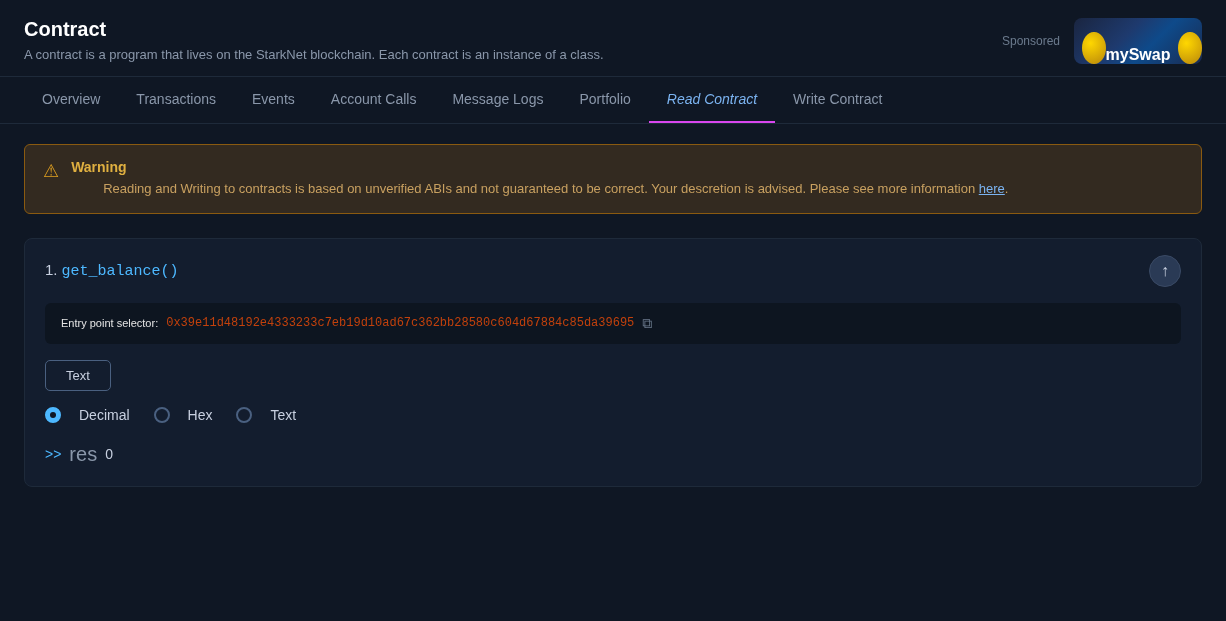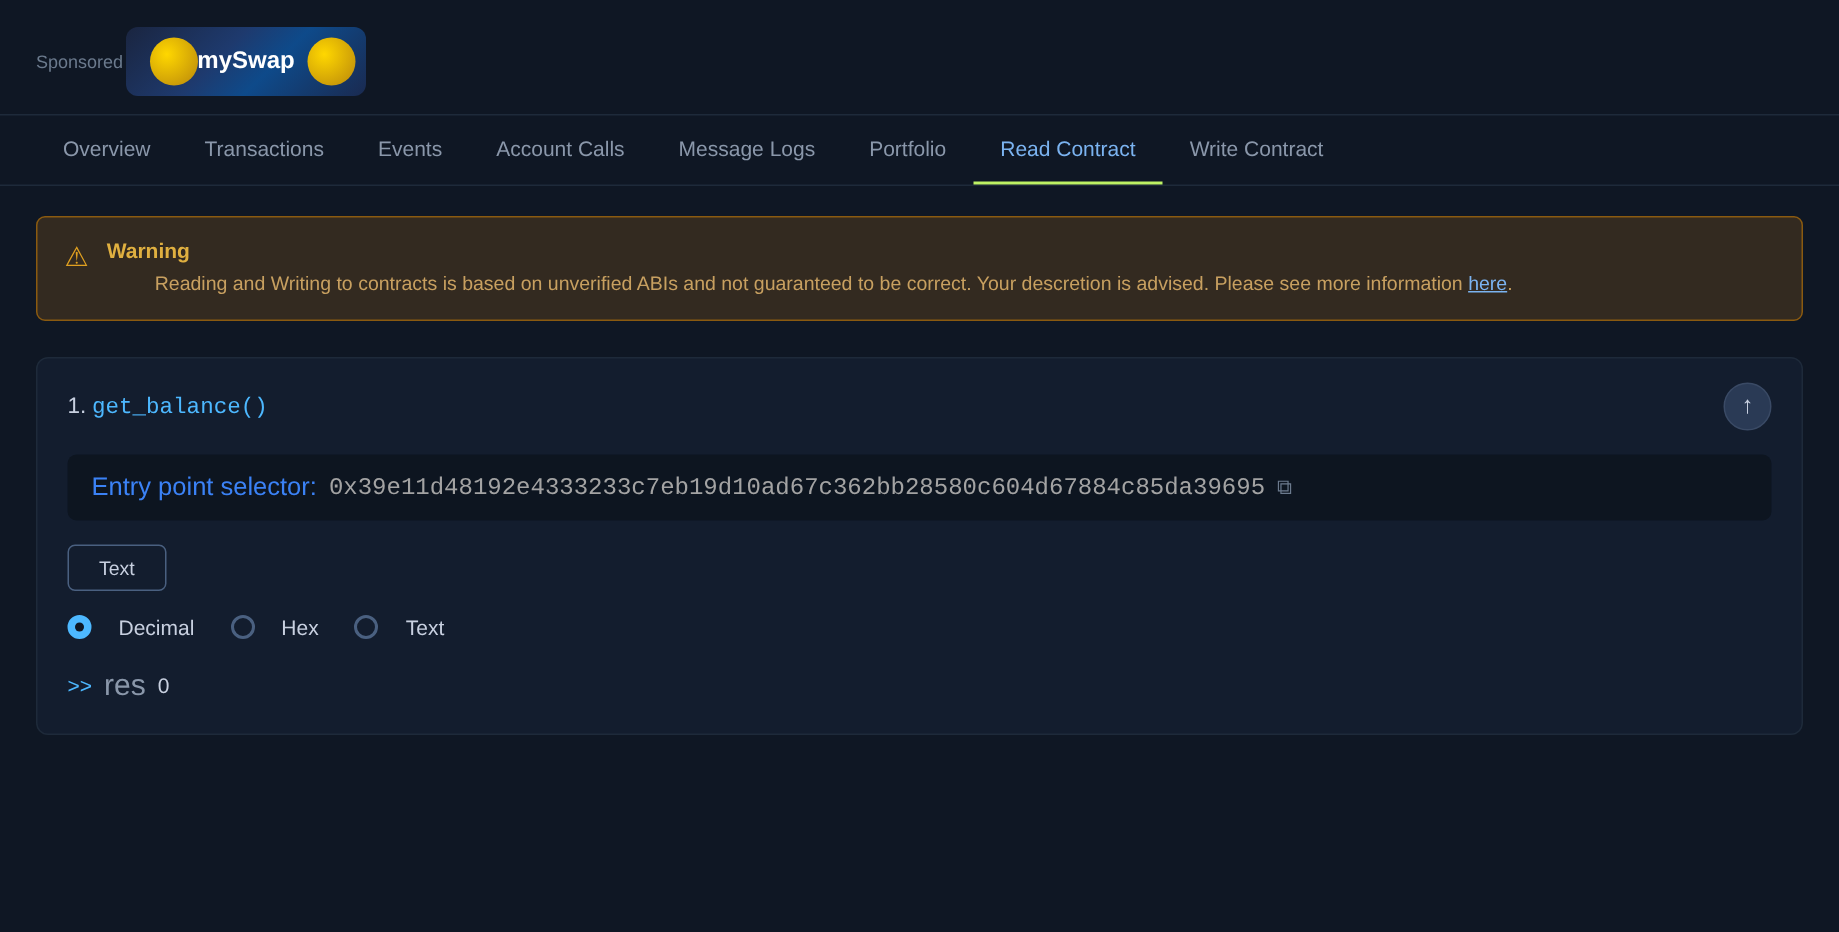--- a/index.html
+++ b/index.html
@@ -37,27 +37,28 @@
       align-items: center;
       gap: 2px;
     }
     .sponsor-label {
       font-size: 12px;
       color: #6b7a8d;
     }
     .sponsor-banner {
       background: linear-gradient(135deg, #1a2540 0%, #1e3a6e 40%, #0e4a8a 60%, #1a2a50 100%);
       border-radius: 8px;
-      width: 160px;
+      width: 128px;
       height: 46px;
       display: flex;
-      align-items: center;
+      align-items: flex-end;
       justify-content: center;
       overflow: hidden;
       position: relative;
+      margin-left: 12px;
     }
     .sponsor-banner-text {
       color: #ffffff;
       font-size: 16px;
       font-weight: 700;
       z-index: 1;
     }
     .sponsor-coin {
       width: 32px;
       height: 32px;
@@ -82,21 +83,22 @@
       cursor: pointer;
       border-bottom: 2px solid transparent;
       white-space: nowrap;
       transition: color 0.2s;
       display: flex;
       align-items: center;
       gap: 5px;
     }
     .nav-tab.active {
       color: #7bb3f0;
-      border-bottom: 2px solid #bef264;
+      border-bottom: 2px solid #d946ef;
+      font-style: italic;
     }
     .info-dot {
       width: 14px;
       height: 14px;
       background: #4a6080;
       border-radius: 50%;
       display: inline-flex;
       align-items: center;
       justify-content: center;
       font-size: 10px;
@@ -186,28 +188,28 @@
     .entry-point-row {
       background: #0d1520;
       margin: 0 20px 16px 20px;
       border-radius: 6px;
       padding: 12px 16px;
       display: flex;
       align-items: center;
       gap: 8px;
     }
     .entry-label {
-      color: #3b82f6;
-      font-size: 17px;
+      color: #e5e5e5;
+      font-size: 11px;
       white-space: nowrap;
     }
     .entry-value {
-      color: #a3a3a3;
+      color: #c2410c;
       font-family: 'Courier New', monospace;
-      font-size: 16px;
+      font-size: 12px;
       word-break: break-all;
     }
     .copy-icon {
       color: #6b7a8d;
       cursor: pointer;
       font-size: 14px;
       flex-shrink: 0;
     }
 
     
@@ -280,20 +282,24 @@
     }
     .result-value {
       color: #c8d0e0;
       font-size: 14px;
     }
   </style>
 </head>
 <body>
 
 <div class="header">
+  <div class="header-left">
+    <div class="header-title">Contract</div>
+    <div class="header-subtitle">A contract is a program that lives on the StarkNet blockchain. Each contract is an instance of a class.</div>
+  </div>
   <div class="sponsor-area">
     <span class="sponsor-label">Sponsored</span>
     <div class="sponsor-banner">
       <div class="sponsor-coin"></div>
       <span class="sponsor-banner-text">mySwap</span>
       <div class="sponsor-coin"></div>
     </div>
   </div>
 </div>
 

